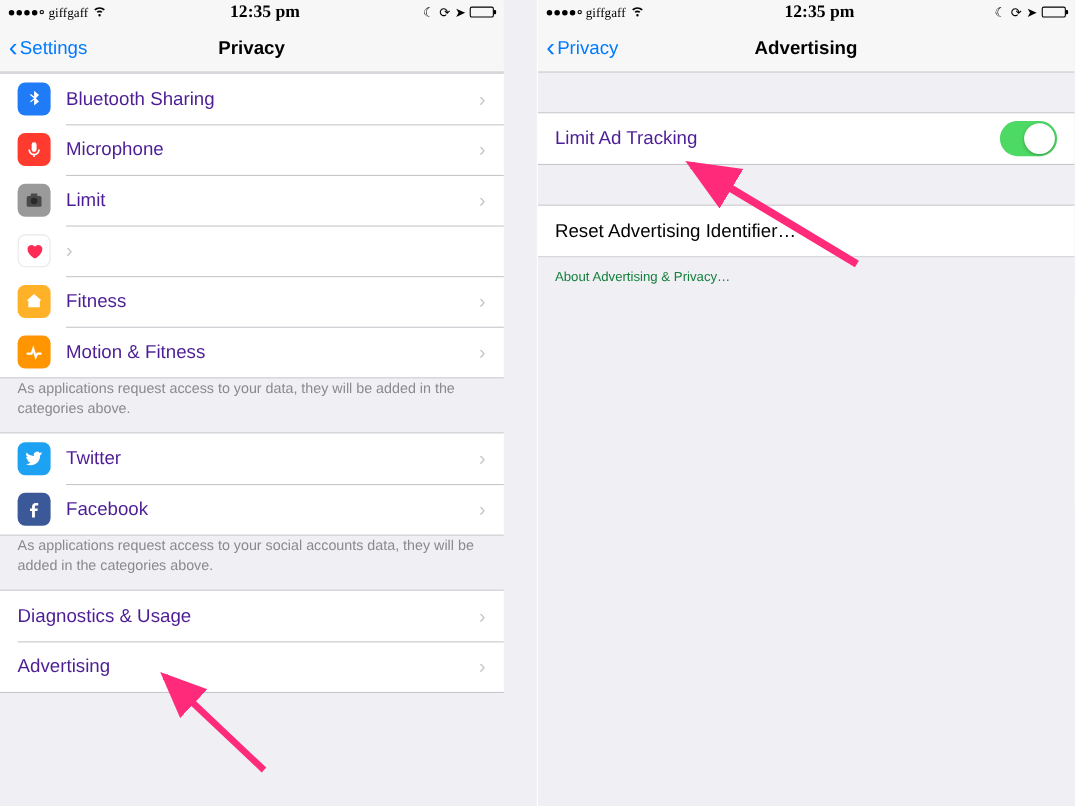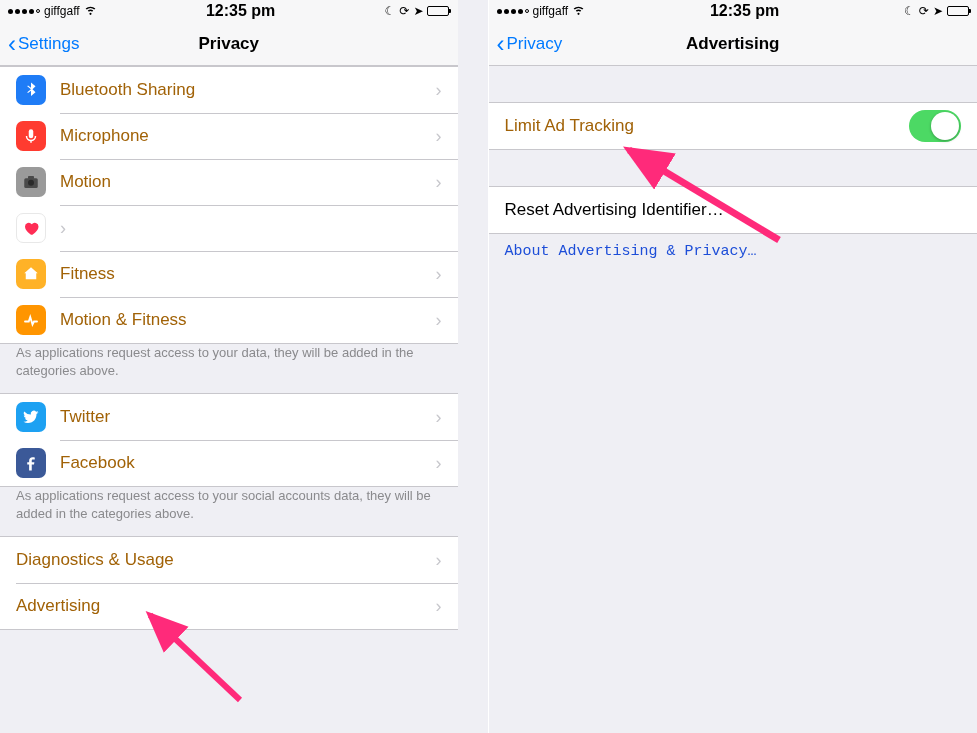--- a/index.html
+++ b/index.html
@@ -28,20 +28,21 @@
   .status-bar {
     height: 22px;
     background: #f7f7f8;
     display: flex;
     align-items: center;
     justify-content: space-between;
     padding: 0 8px;
     font-size: 12px;
     font-weight: 500;
     color: #000;
+    font-family: Liberation Serif, serif;
   }
   .status-bar .sb-left, .status-bar .sb-right { display:flex; align-items:center; gap:4px; }
   .dots { display:flex; gap:2px; align-items:center;}
   .dot { width:5px; height:5px; border-radius:50%; background:#000; }
   .dot.empty { background:transparent; border:1px solid #000; width:4px; height:4px;}
   .sb-center { font-weight:600; font-size:16px;}
   .battery {
     width: 22px; height: 10px; border: 1px solid #000; border-radius: 2px; position: relative;
   }
   .battery::after { content:""; position:absolute; right:-3px; top:2px; width:2px; height:4px; background:#000; border-radius:0 1px 1px 0;}
@@ -76,25 +77,25 @@
     position:relative; cursor:pointer;
   }
   .row + .row::before {
     content:""; position:absolute; left:60px; right:0; top:0; height:1px; background:#c8c7cc;
   }
   .row.no-icon + .row.no-icon::before { left:16px; }
   .row .icon {
     width:30px; height:30px; border-radius:7px; margin-right:14px; flex:0 0 30px;
     display:flex; align-items:center; justify-content:center;
   }
-  .row .label { flex:1; font-size:17px; color:#a16207; }
+  .row .label { flex:1; font-size:17px; color:#4c1d95; }
   .row .label.link { color:#000000; }
   .row .chevron { color:#c7c7cc; font-size:18px; }
   .row.small-link { min-height:34px; }
-  .row.small-link .label { font-size:15px; color:#1d4ed8;font-family:Liberation Mono, monospace; }
+  .row.small-link .label { font-size:12px; color:#15803d; }
 
   
   .toggle {
     width: 52px; height:32px; border-radius:16px; background:#4cd964; position:relative;
   }
   .toggle .knob {
     position:absolute; right:2px; top:2px; width:28px; height:28px; border-radius:50%;
     background:#fff; box-shadow: 0 1px 3px rgba(0,0,0,0.3);
   }
 
@@ -175,21 +176,21 @@
             <span class="chevron">›</span>
           </div>
           <div class="row">
             <span class="icon ic-camera">
               <svg viewBox="0 0 24 24">
                 <rect x="3" y="7" width="18" height="13" rx="2" fill="#4a4a4a"></rect>
                 <circle cx="12" cy="13" r="4" fill="#2a2a2a"></circle>
                 <rect x="8" y="4" width="8" height="4" rx="1" fill="#4a4a4a"></rect>
               </svg>
             </span>
-            <span class="label">Motion</span>
+            <span class="label">Limit</span>
             <span class="chevron">›</span>
           </div>
           <div class="row">
             <span class="icon ic-health">
               <svg viewBox="0 0 24 24">
                 <path fill="#ff2d55" d="M12 21s-8-5-8-11a5 5 0 019-3 5 5 0 019 3c0 6-8 11-8 11z"></path>
               </svg>
             </span>
             <span class="chevron">›</span>
           </div>

